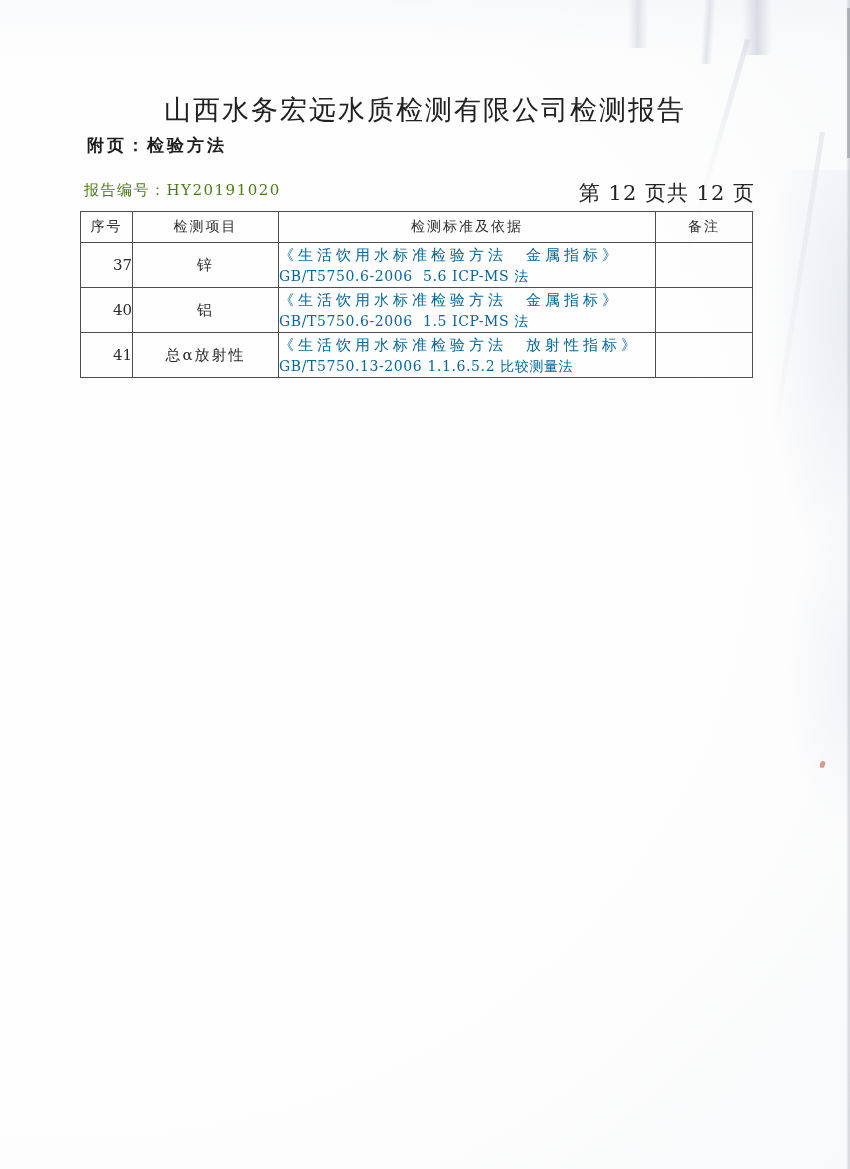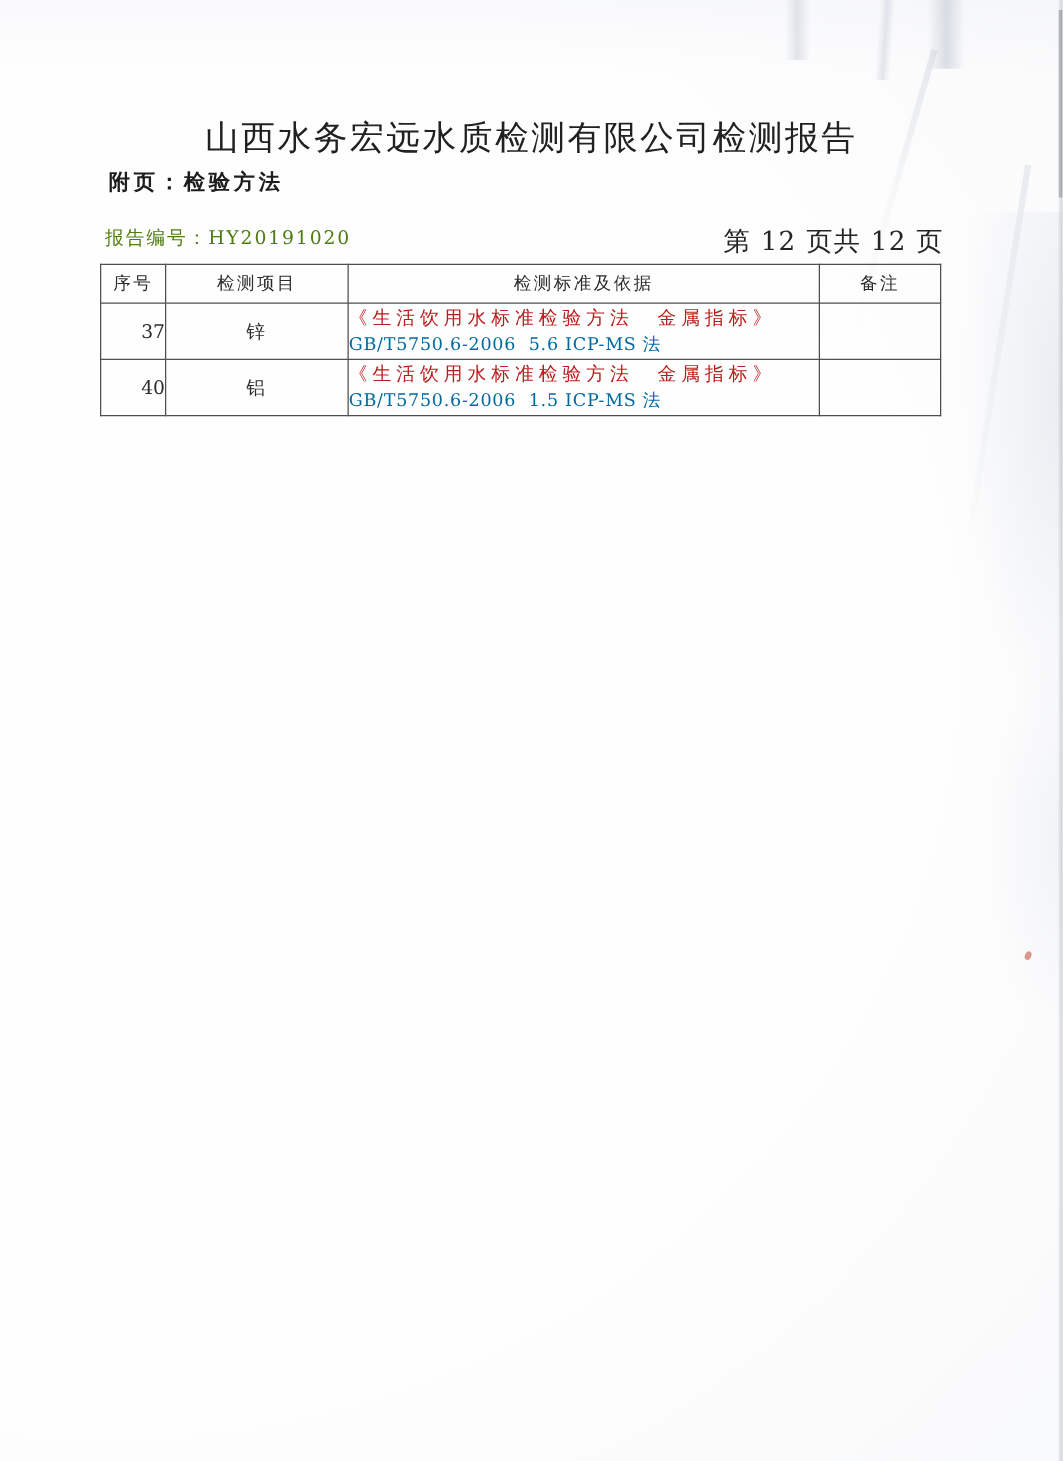--- a/index.html
+++ b/index.html
@@ -71,21 +71,21 @@
     border: 1px solid #4e4e4e; padding: 0; overflow: hidden;
   }
   table.methods th {
     height: 30px; font-weight: normal; font-size: 14px;
     letter-spacing: 2px; color: #2c2c2c; text-align: center;
   }
   table.methods td { height: 44px; }
   td.c-no { text-align: right; font-size: 15px; color: #2c2c2c; }
   td.c-item { text-align: center; font-size: 15px; letter-spacing: 2px; color: #2c2c2c; }
   td.c-std { padding: 2px 6px 2px 9px; vertical-align: middle; }
-  .std1 { font-size: 15px; letter-spacing: 4px; line-height: 21px; color: #b91c1c; white-space: pre-wrap; font-family: Liberation Mono, monospace; }
+  .std1 { font-size: 15px; letter-spacing: 4px; line-height: 21px; color: #0369a1; white-space: pre-wrap; }
   .std2 { font-size: 14px; letter-spacing: 0.6px; line-height: 20px; color: #0369a1; white-space: pre-wrap; }
   td.c-remark { background: transparent; }
 </style>
 </head>
 <body>
 
 <div>
   <div class="paper-shade"></div>
   <div class="crease cr1"></div>
   <div class="crease cr2"></div>
@@ -131,15 +131,24 @@
       </tr>
       <tr>
         <td class="c-no">40</td>
         <td class="c-item">铝</td>
         <td class="c-std">
           <div class="std1">《生活饮用水标准检验方法　金属指标》</div>
           <div class="std2">GB/T5750.6-2006  1.5 ICP-MS 法</div>
         </td>
         <td class="c-remark"></td>
       </tr>
+      <tr>
+        <td class="c-no">41</td>
+        <td class="c-item">总α放射性</td>
+        <td class="c-std">
+          <div class="std1">《生活饮用水标准检验方法　放射性指标》</div>
+          <div class="std2">GB/T5750.13-2006 1.1.6.5.2 比较测量法</div>
+        </td>
+        <td class="c-remark"></td>
+      </tr>
     </tbody>
   </table>
 </div>
 
 </body></html>

